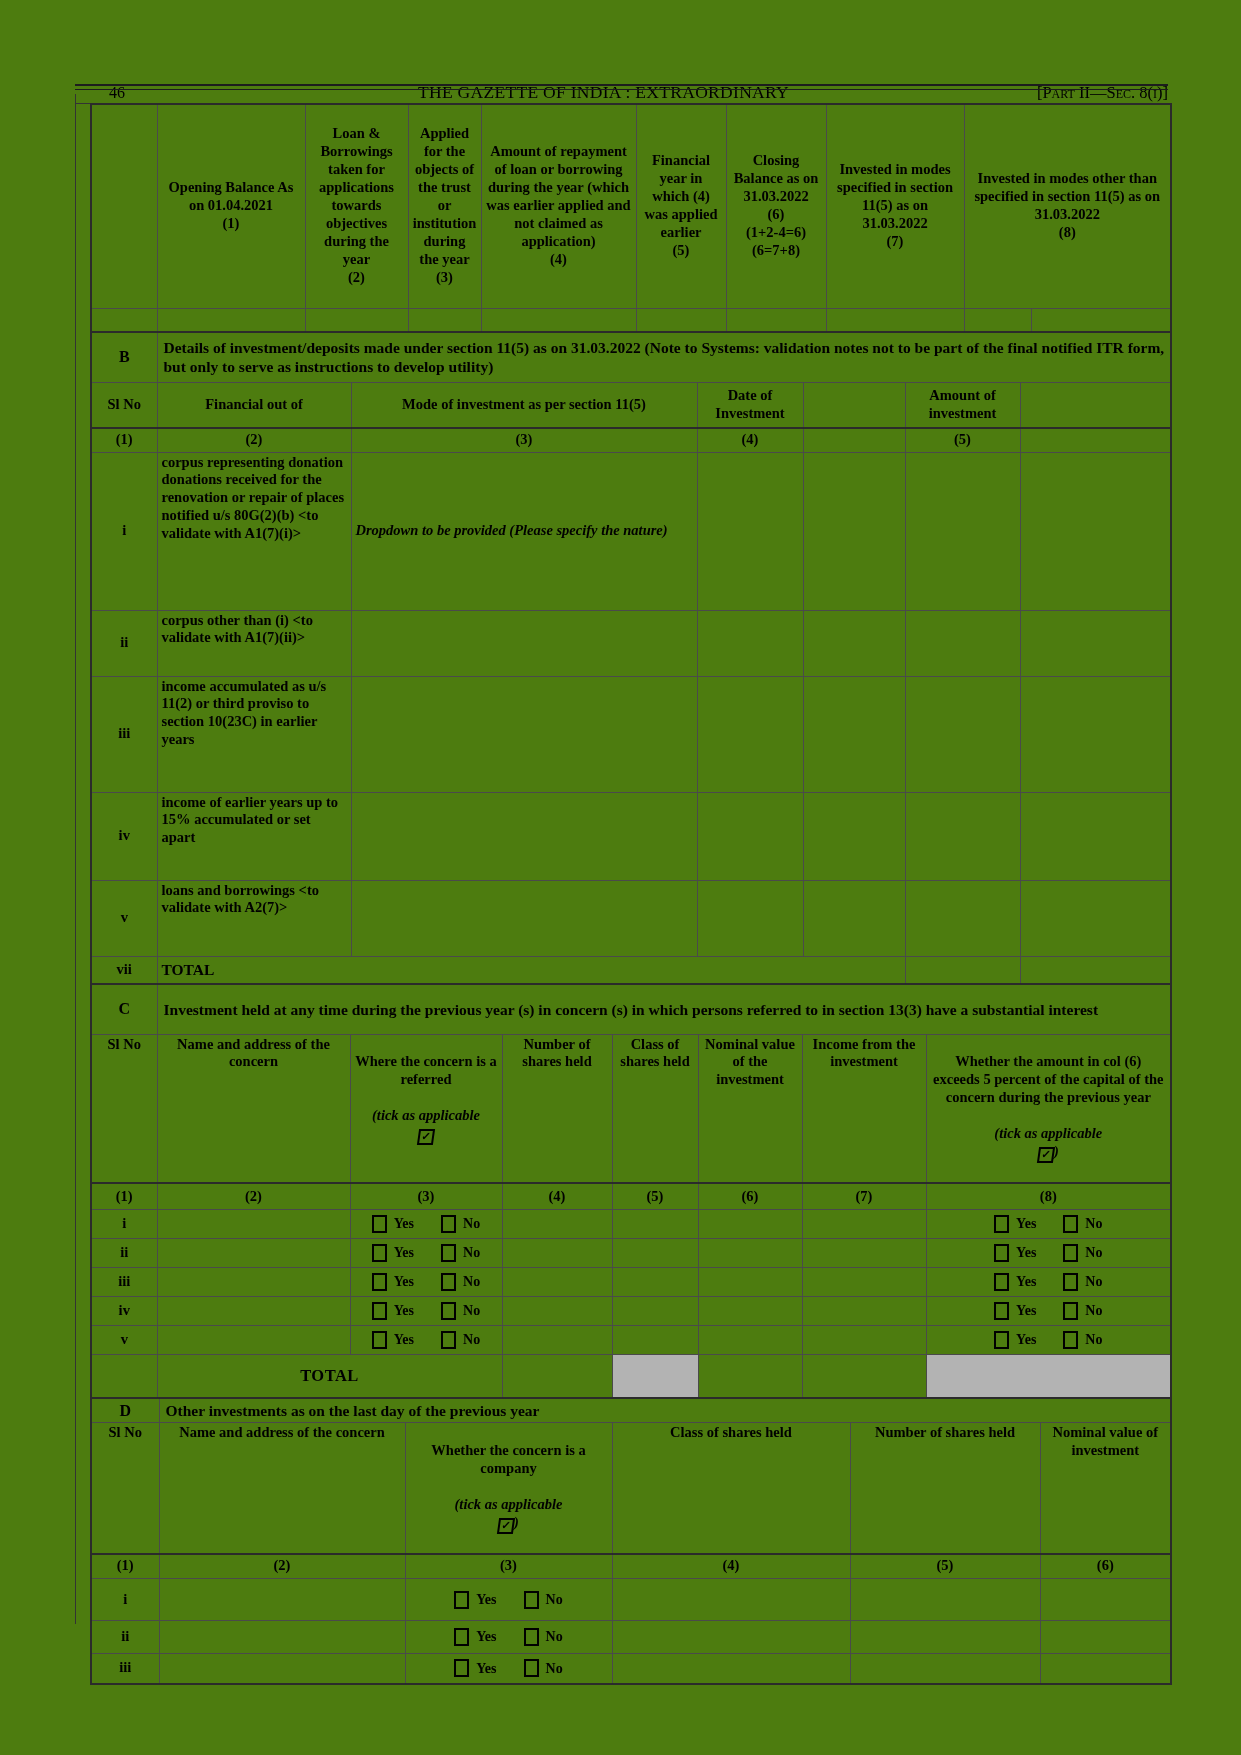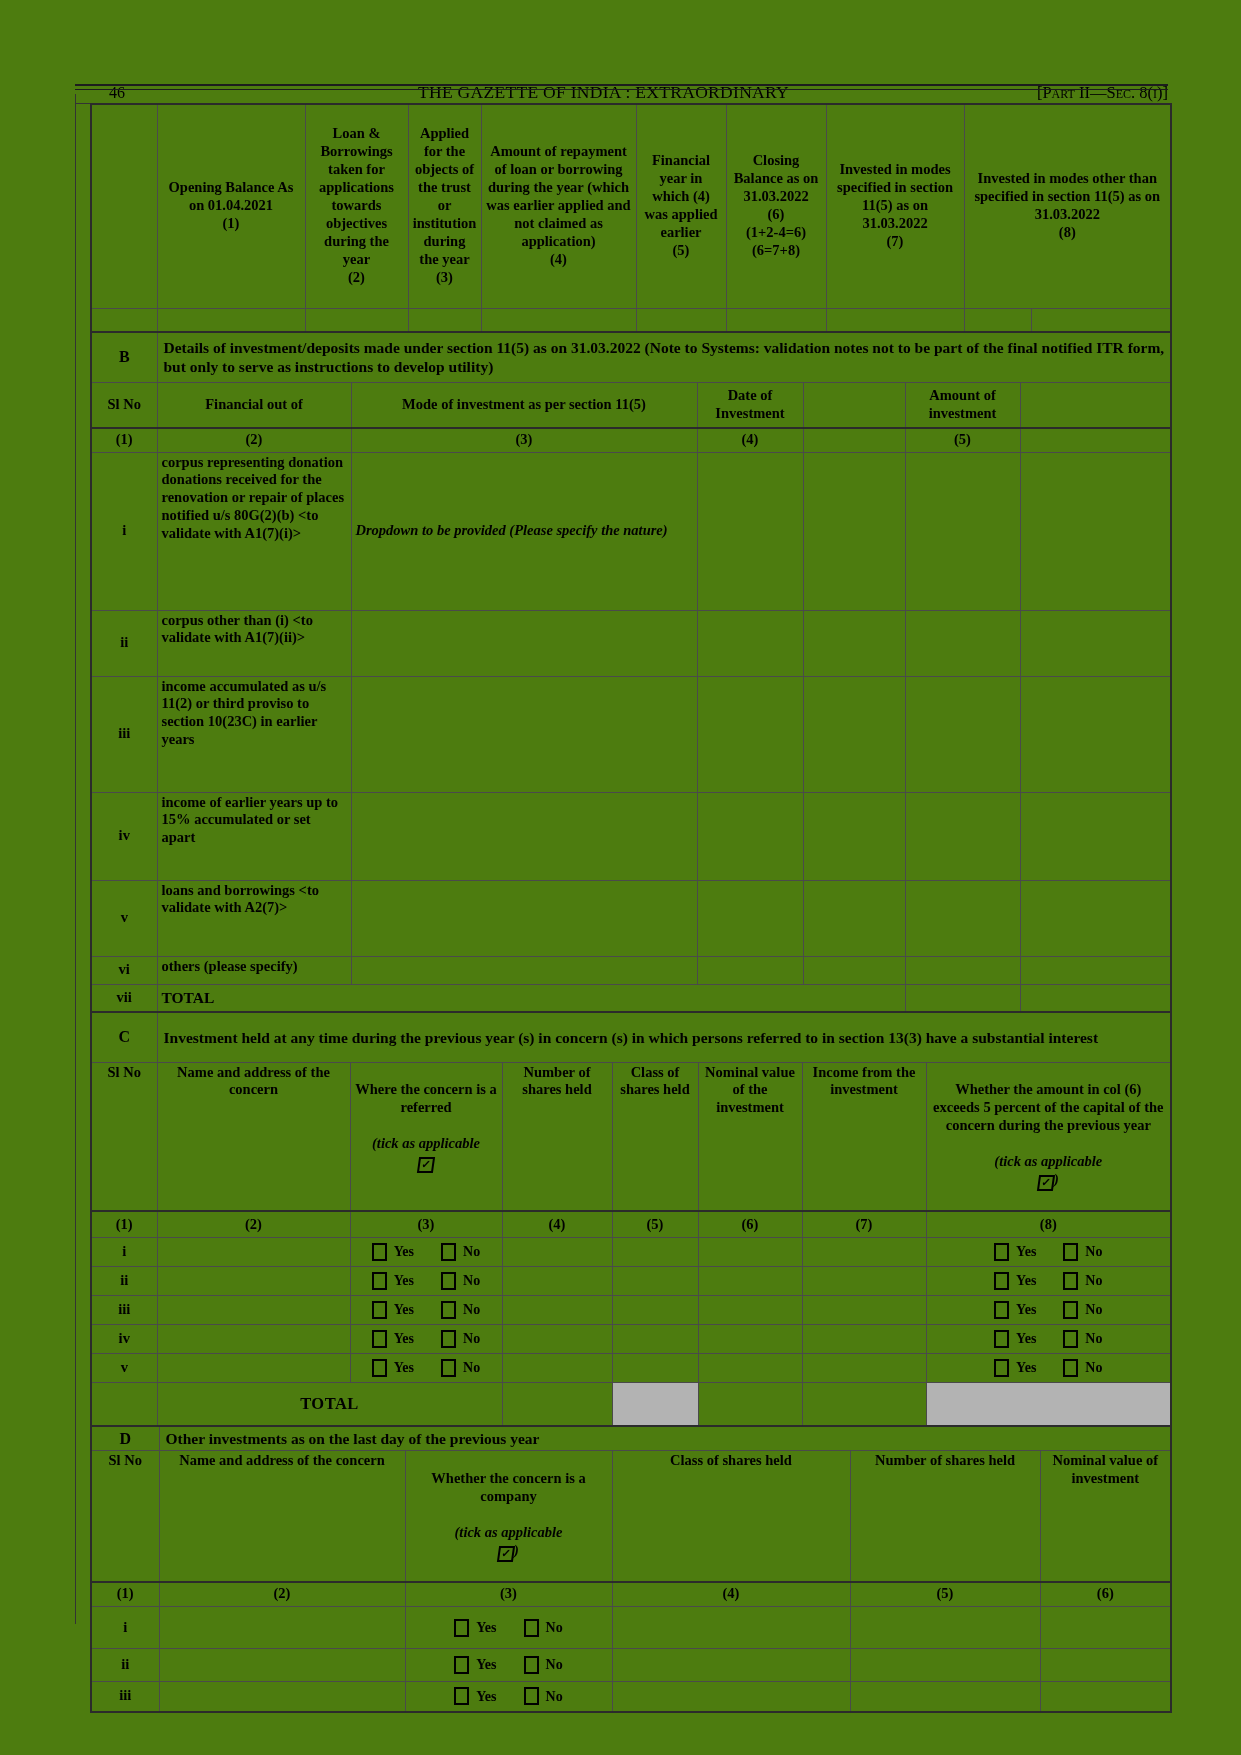--- a/index.html
+++ b/index.html
@@ -181,29 +181,20 @@
       <tr style="height:76px">
         <td class="sl">v</td>
         <td class="lbl">loans and borrowings &lt;to validate with A2(7)&gt;</td>
         <td></td>
             <td></td>
         <td></td>
             <td></td>
         <td></td>
       </tr>
       <tr style="height:28px">
-        <td class="sl">vi</td>
-        <td class="lbl">others (please specify)</td>
-        <td></td>
-            <td></td>
-        <td></td>
-            <td></td>
-        <td></td>
-      </tr>
-      <tr style="height:28px">
         <td class="sl">vii</td>
         <td class="total-b" colspan="4">TOTAL</td>
         <td></td>
             <td></td>
       </tr>
     </tbody>
       </table>
 
     <table class="sect">
       <colgroup>

